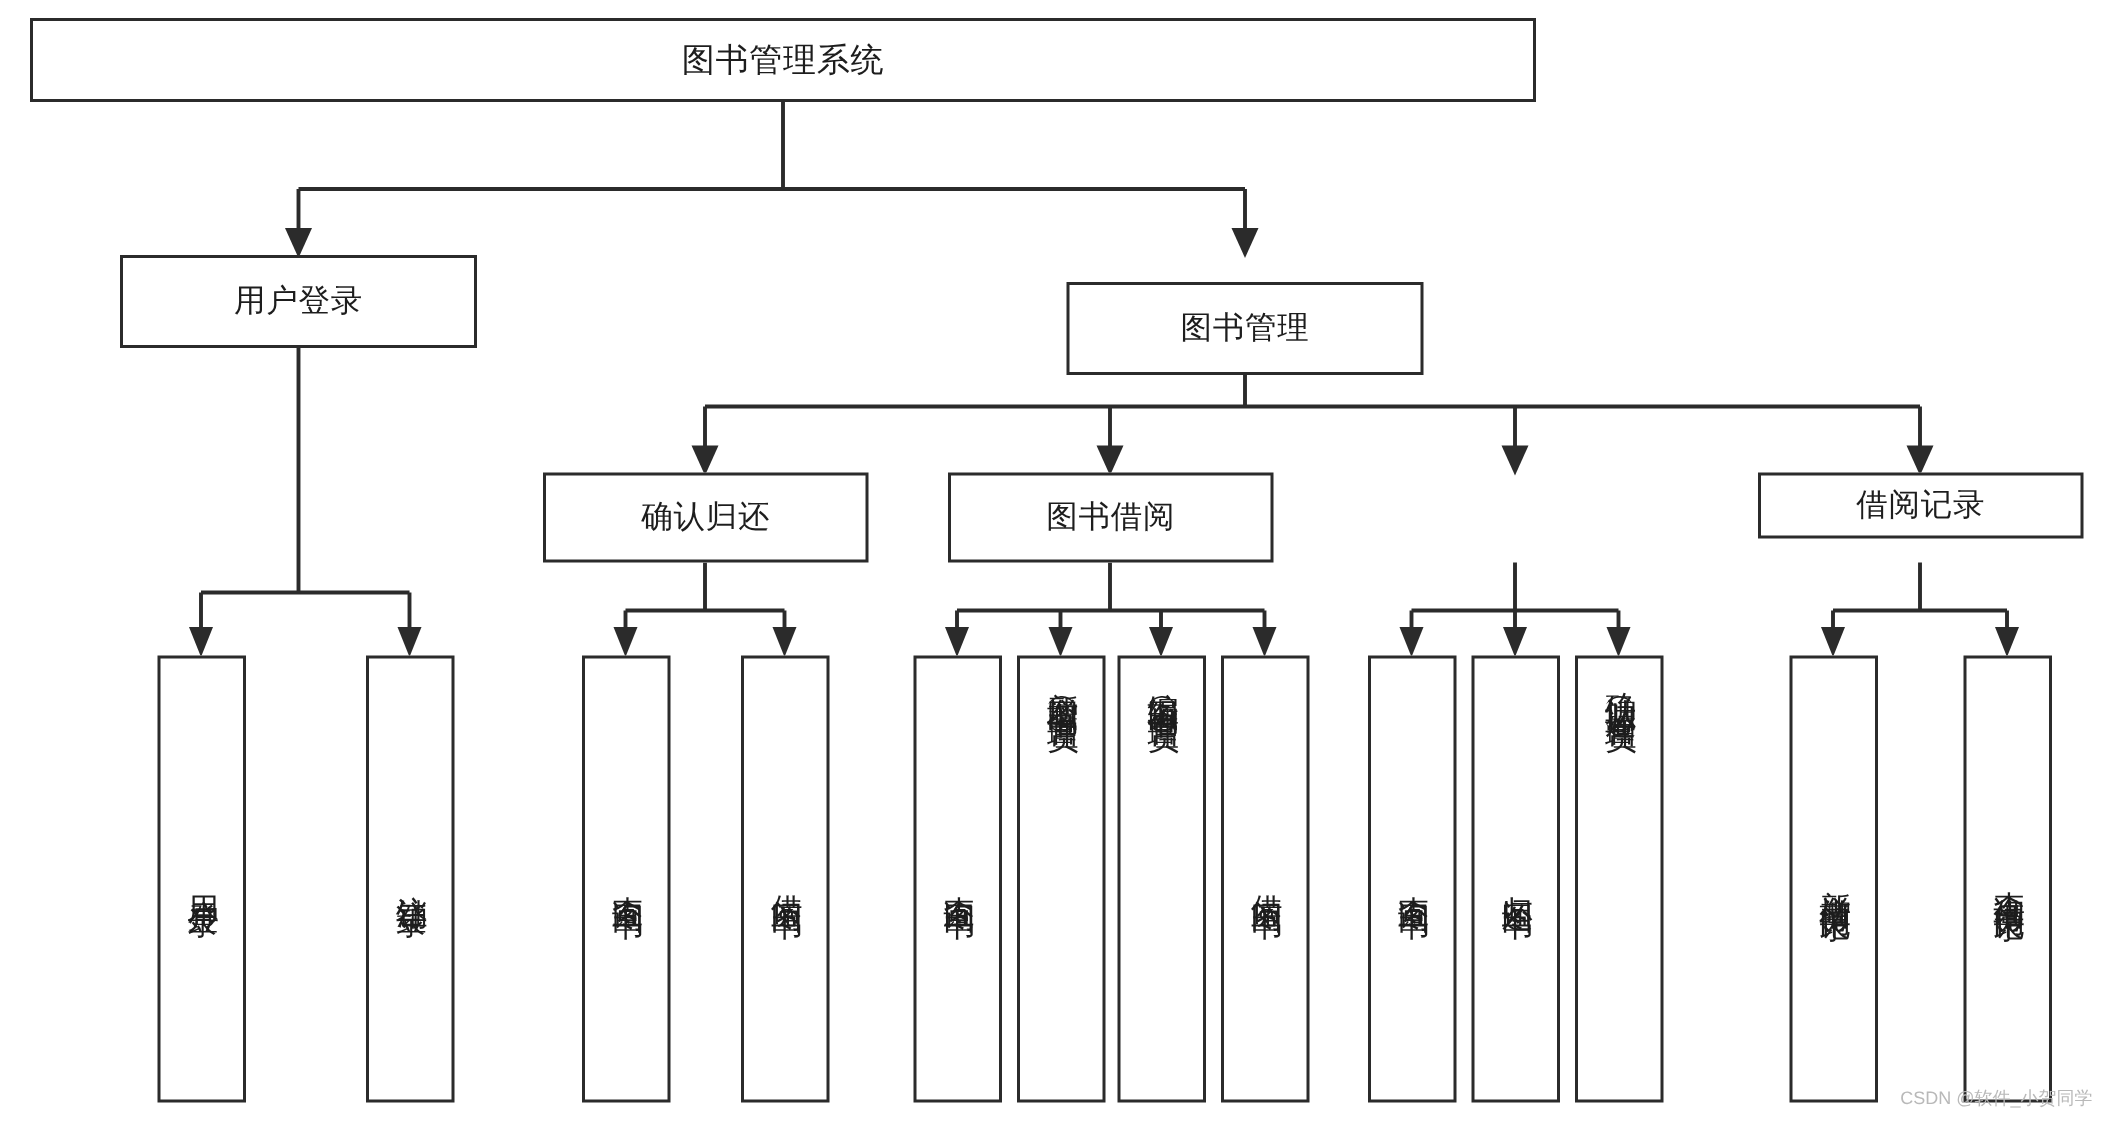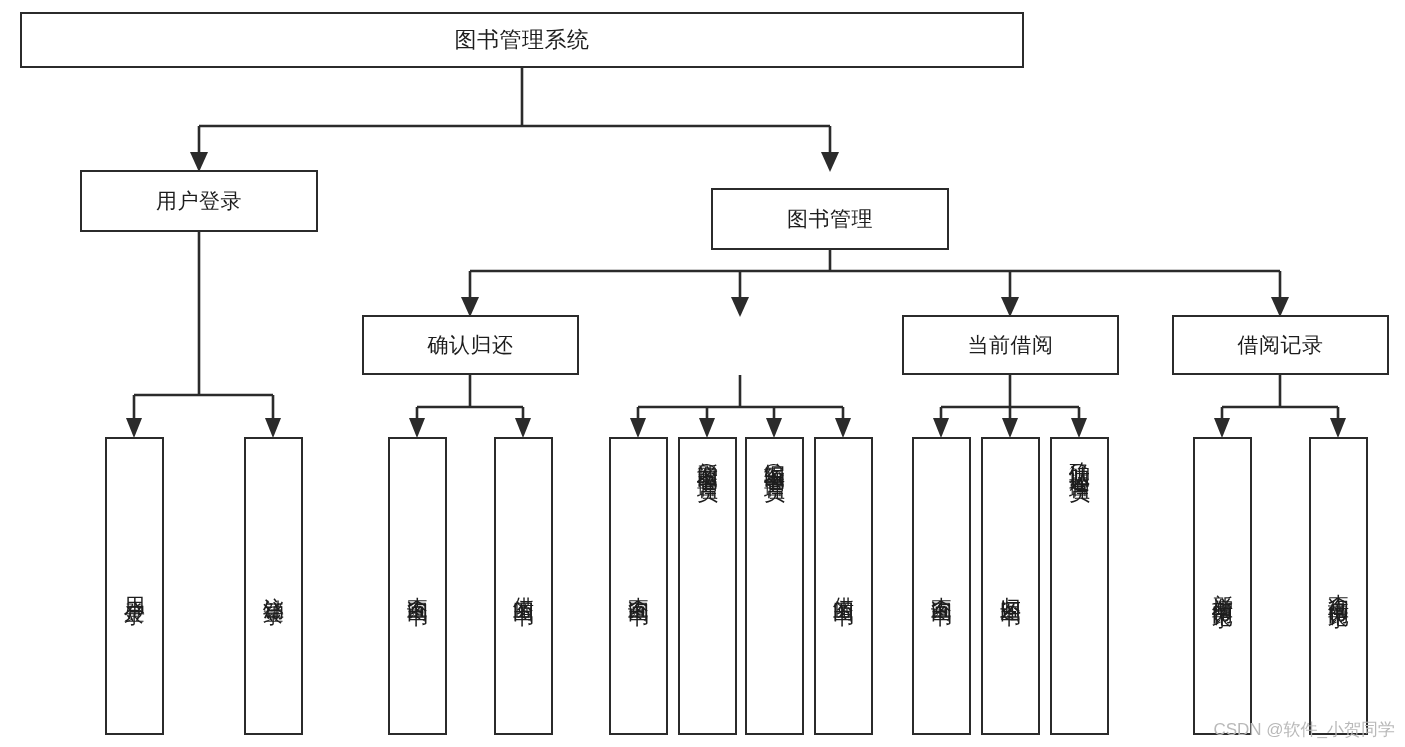--- a/index.html
+++ b/index.html
@@ -66,21 +66,21 @@
   }
   .vwrap.align-top {
     align-items: flex-start;
     padding-top: 6px;
     box-sizing: border-box;
   }
   .watermark {
     position: absolute;
     right: 10px;
     bottom: 6px;
-    font-size: 17px;
+    font-size: 12px;
     color: #b9b9b9;
     z-index: 5;
     white-space: nowrap;
     font-family: "Liberation Sans", "DejaVu Sans", sans-serif;
     text-align: center;
   }
 </style>
 </head>
 <body>
 
@@ -169,22 +169,22 @@
       <polygon points="1330,418 1346,418 1338,438"></polygon>
     </g>
   </svg>
 
   <div class="node h root" style="left:20px; top:12px; width:1004px; height:56px;">图书管理系统</div>
 
   <div class="node h" style="left:80px; top:170px; width:238px; height:62px;">用户登录</div>
   <div class="node h" style="left:711px; top:188px; width:238px; height:62px;">图书管理</div>
 
   <div class="node h" style="left:362px; top:315px; width:217px; height:60px;">确认归还</div>
-  <div class="node h" style="left:902px; top:315px; width:217px; height:60px;">当前借阅</div>
-  <div class="node h" style="left:1172px; top:315px; width:217px; height:60px;">借阅记录</div>
+  <div class="node h" style="left:632px; top:315px; width:217px; height:60px;">图书借阅</div>
+  <div class="node h" style="left:1172px; top:315px; width:217px; height:44px;">借阅记录</div>
 
   <div class="node v" style="left:105px; top:437px; width:59px; height:298px;">
     <div class="vwrap">
       <span class="vtext">用户登录</span>
     </div>
   </div>
   <div class="node v" style="left:244px; top:437px; width:59px; height:298px;">
     <div class="vwrap">
       <span class="vtext">注销登录</span>
     </div>

